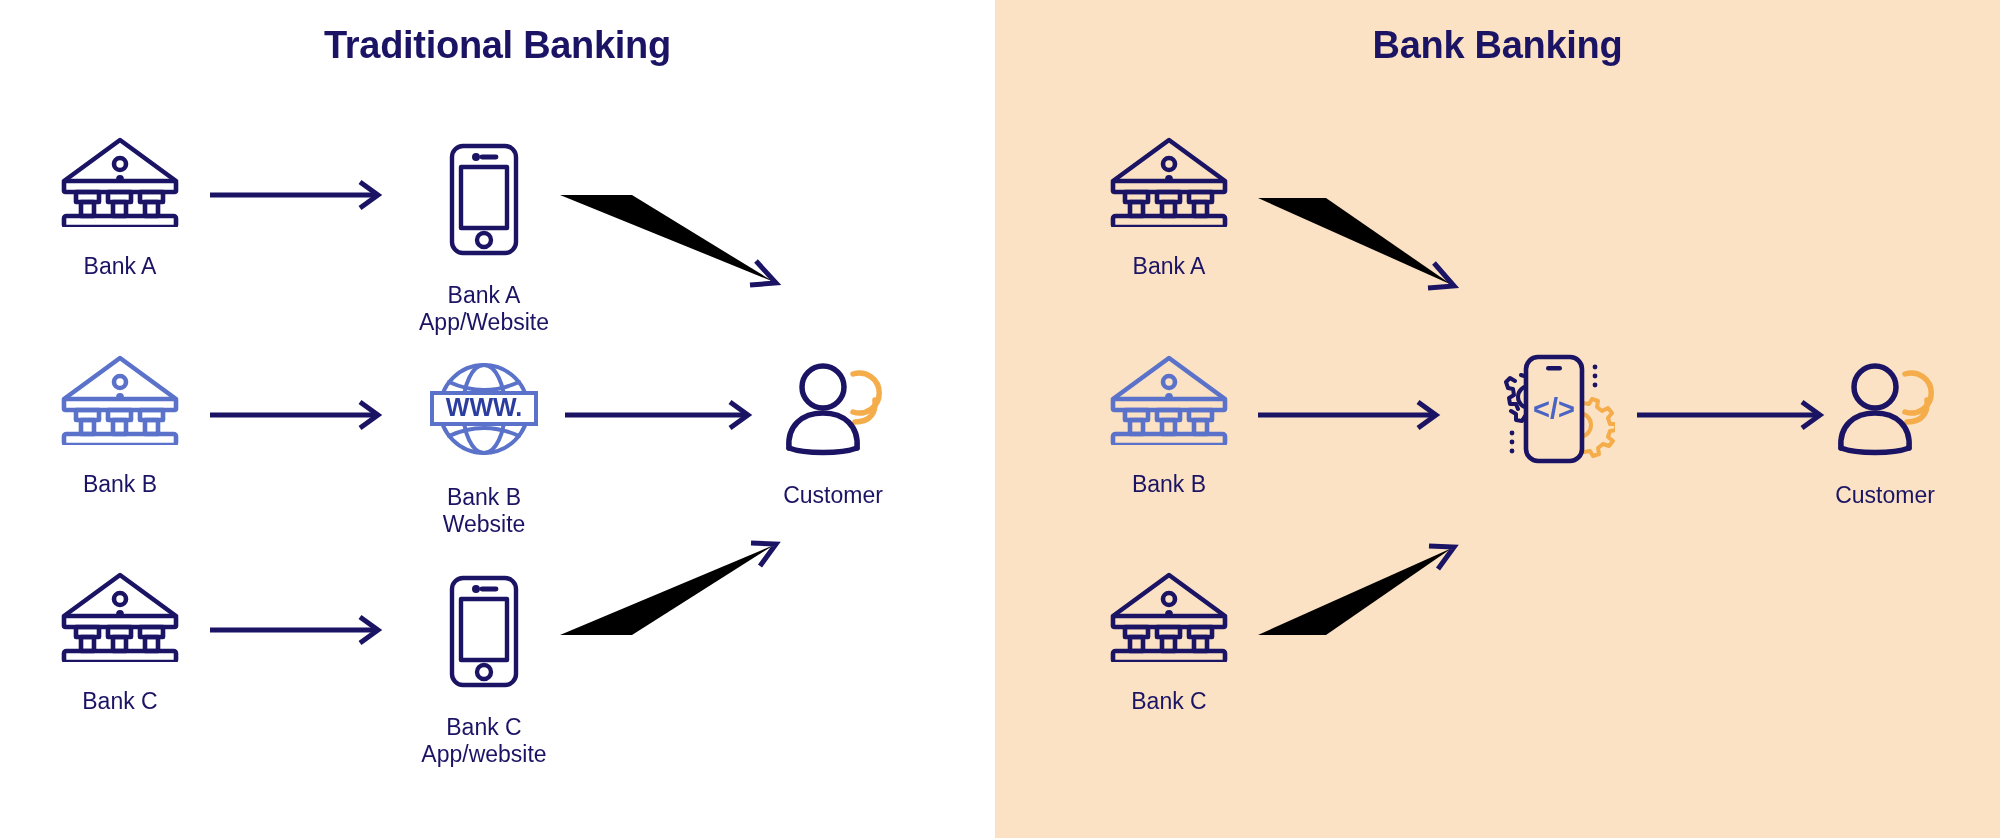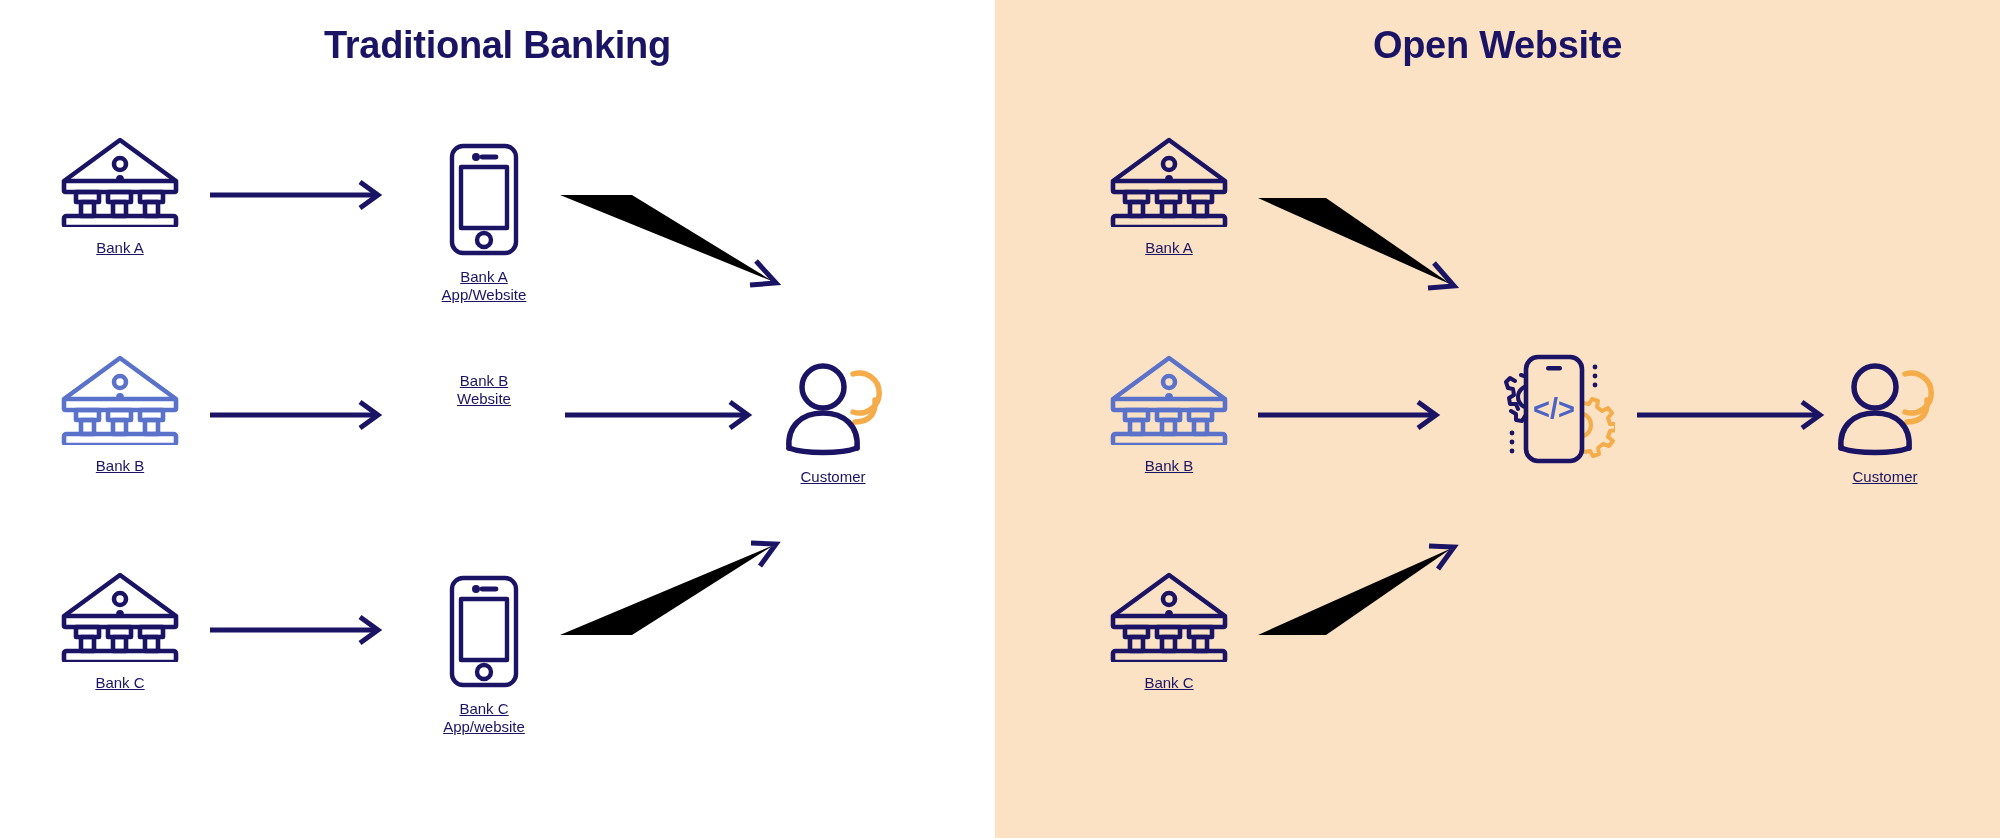--- a/index.html
+++ b/index.html
@@ -44,27 +44,26 @@
     width: 240px;
     margin-left: -120px;
     text-align: center;
   }
   .node .icon-wrap {
     display: block;
     margin: 0 auto;
     line-height: 0;
   }
   .node .caption {
-    margin-top: 12px;
-    font-size: 15px;
+    margin-top: 26px;
+    font-size: 23px;
     line-height: 1.17;
     color: #1b1464;
     font-weight: normal;
     white-space: pre-line;
-    text-decoration: underline;
   }
 
   
   .conn {
     position: absolute;
     overflow: visible;
     pointer-events: none;
   }
   .conn path, .conn line {
     fill: none;
@@ -84,21 +83,21 @@
 </head>
 <body>
 
 <div id="canvas">
 
   <div class="panel panel-left">
     <div class="panel-title">Traditional Banking</div>
   </div>
 
   <div class="panel panel-right">
-    <div class="panel-title">Open Website</div>
+    <div class="panel-title">Bank Banking</div>
   </div>
 
   <svg class="conn" style="left:210px; top:180px;" width="180" height="30" viewBox="0 0 180 30">
     <line x1="0" y1="15" x2="168" y2="15"></line>
     <polyline class="head" points="150,2 168,15 150,28"></polyline>
   </svg>
 
   <svg class="conn" style="left:210px; top:400px;" width="180" height="30" viewBox="0 0 180 30">
     <line x1="0" y1="15" x2="168" y2="15"></line>
     <polyline class="head" points="150,2 168,15 150,28"></polyline>
@@ -197,20 +196,34 @@
           <circle cx="27" cy="14" r="1.8" fill="#1b1464"></circle>
           <line x1="33" y1="14" x2="47" y2="14" stroke-width="4.8"></line>
         </g>
       </svg>
     </span>
     <div class="caption">Bank A
 App/Website</div>
   </div>
 
   <div class="node" style="left:484px; top:360px;">
+    <span class="icon-wrap">
+      <svg width="118" height="98" viewBox="0 0 118 98">
+        <g fill="none" stroke="#5a72c9" stroke-width="4" stroke-linejoin="round" stroke-linecap="round">
+          <circle cx="59" cy="49" r="44"></circle>
+          <ellipse cx="59" cy="49" rx="21" ry="44"></ellipse>
+          <path d="M17 34 H101"></path>
+          <path d="M17 64 H101"></path>
+          <path d="M24 22 Q59 38 94 22"></path>
+          <path d="M24 76 Q59 60 94 76"></path>
+        </g>
+        <rect x="7" y="33" width="104" height="31" fill="#ffffff" stroke="#5a72c9" stroke-width="4"></rect>
+        <text x="59" y="56" text-anchor="middle" font-family="'Liberation Sans',sans-serif" font-size="25" font-weight="bold" fill="#2b3ea0">WWW.</text>
+      </svg>
+    </span>
     <div class="caption">Bank B
 Website</div>
   </div>
 
   <div class="node" style="left:484px; top:575px;">
     <span class="icon-wrap">
       <svg width="70" height="113" viewBox="0 0 70 113">
         <g fill="none" stroke="#1b1464" stroke-width="4.4" stroke-linejoin="round" stroke-linecap="round">
           <rect x="3" y="3" width="64" height="107" rx="11"></rect>
           <rect x="12" y="24" width="46" height="61"></rect>

